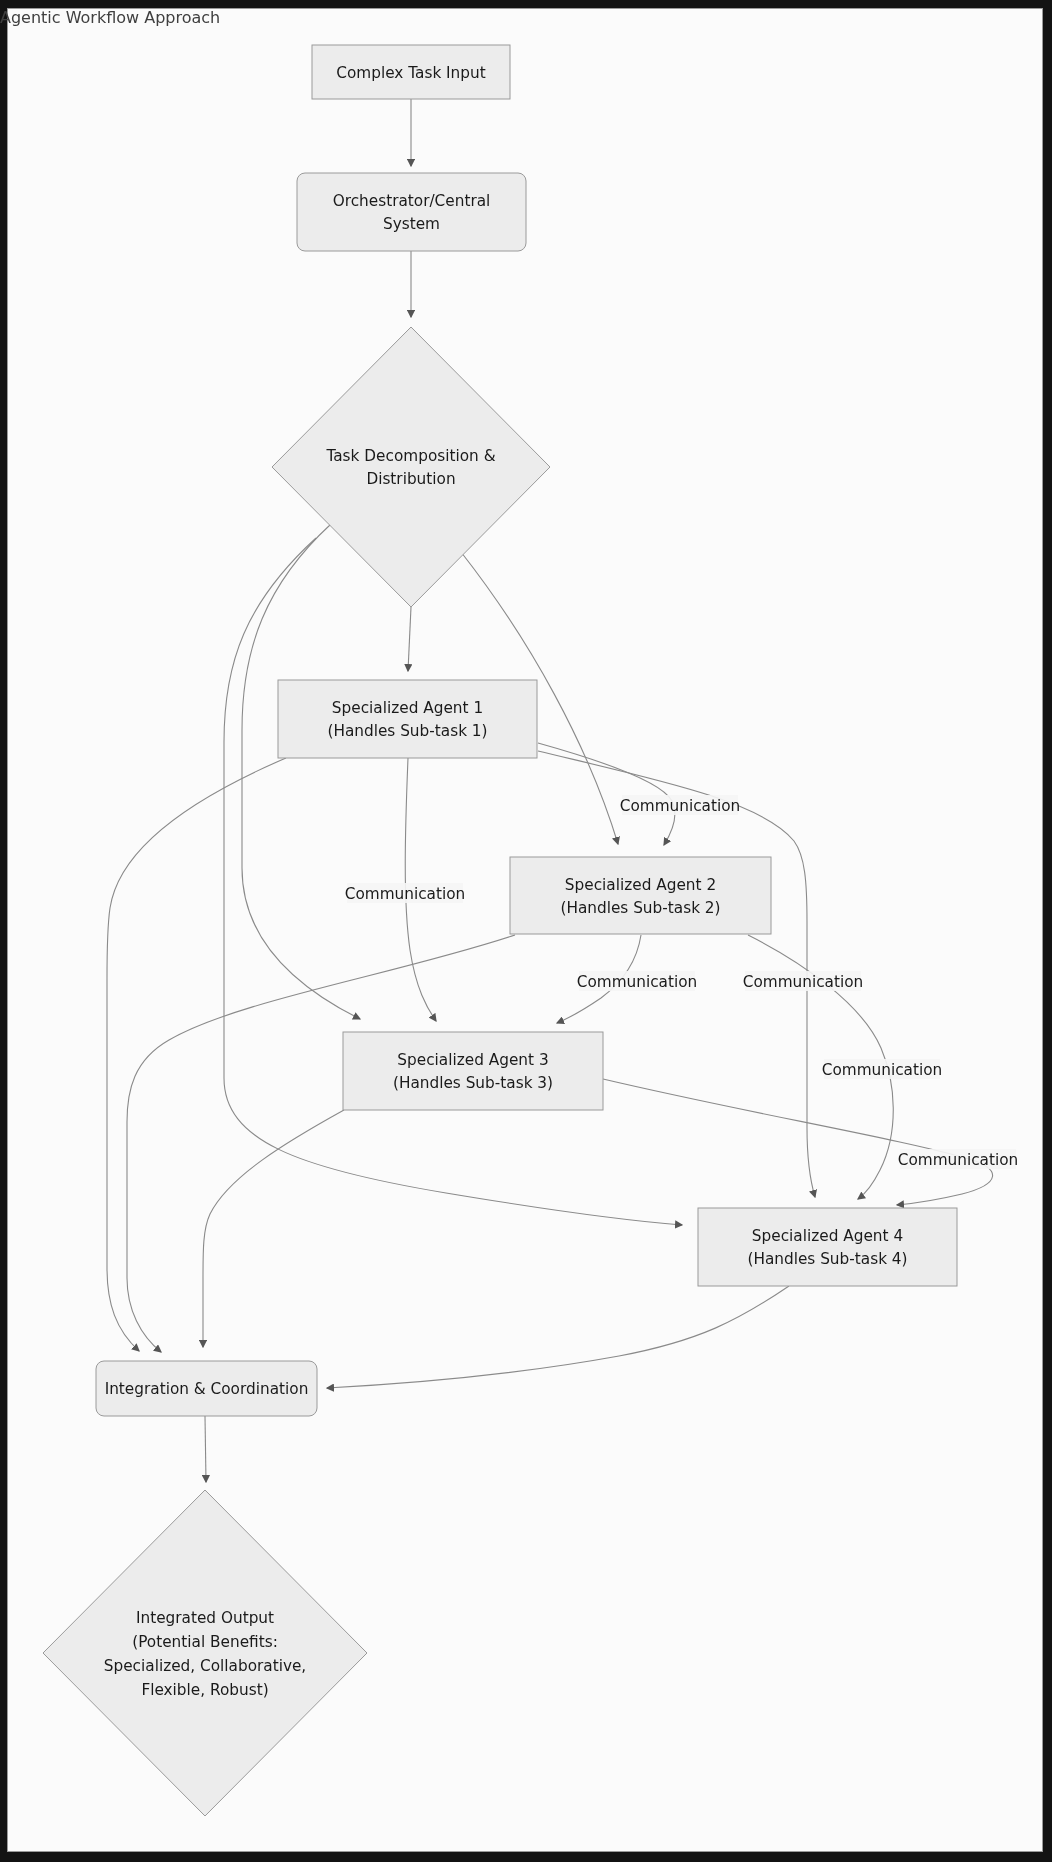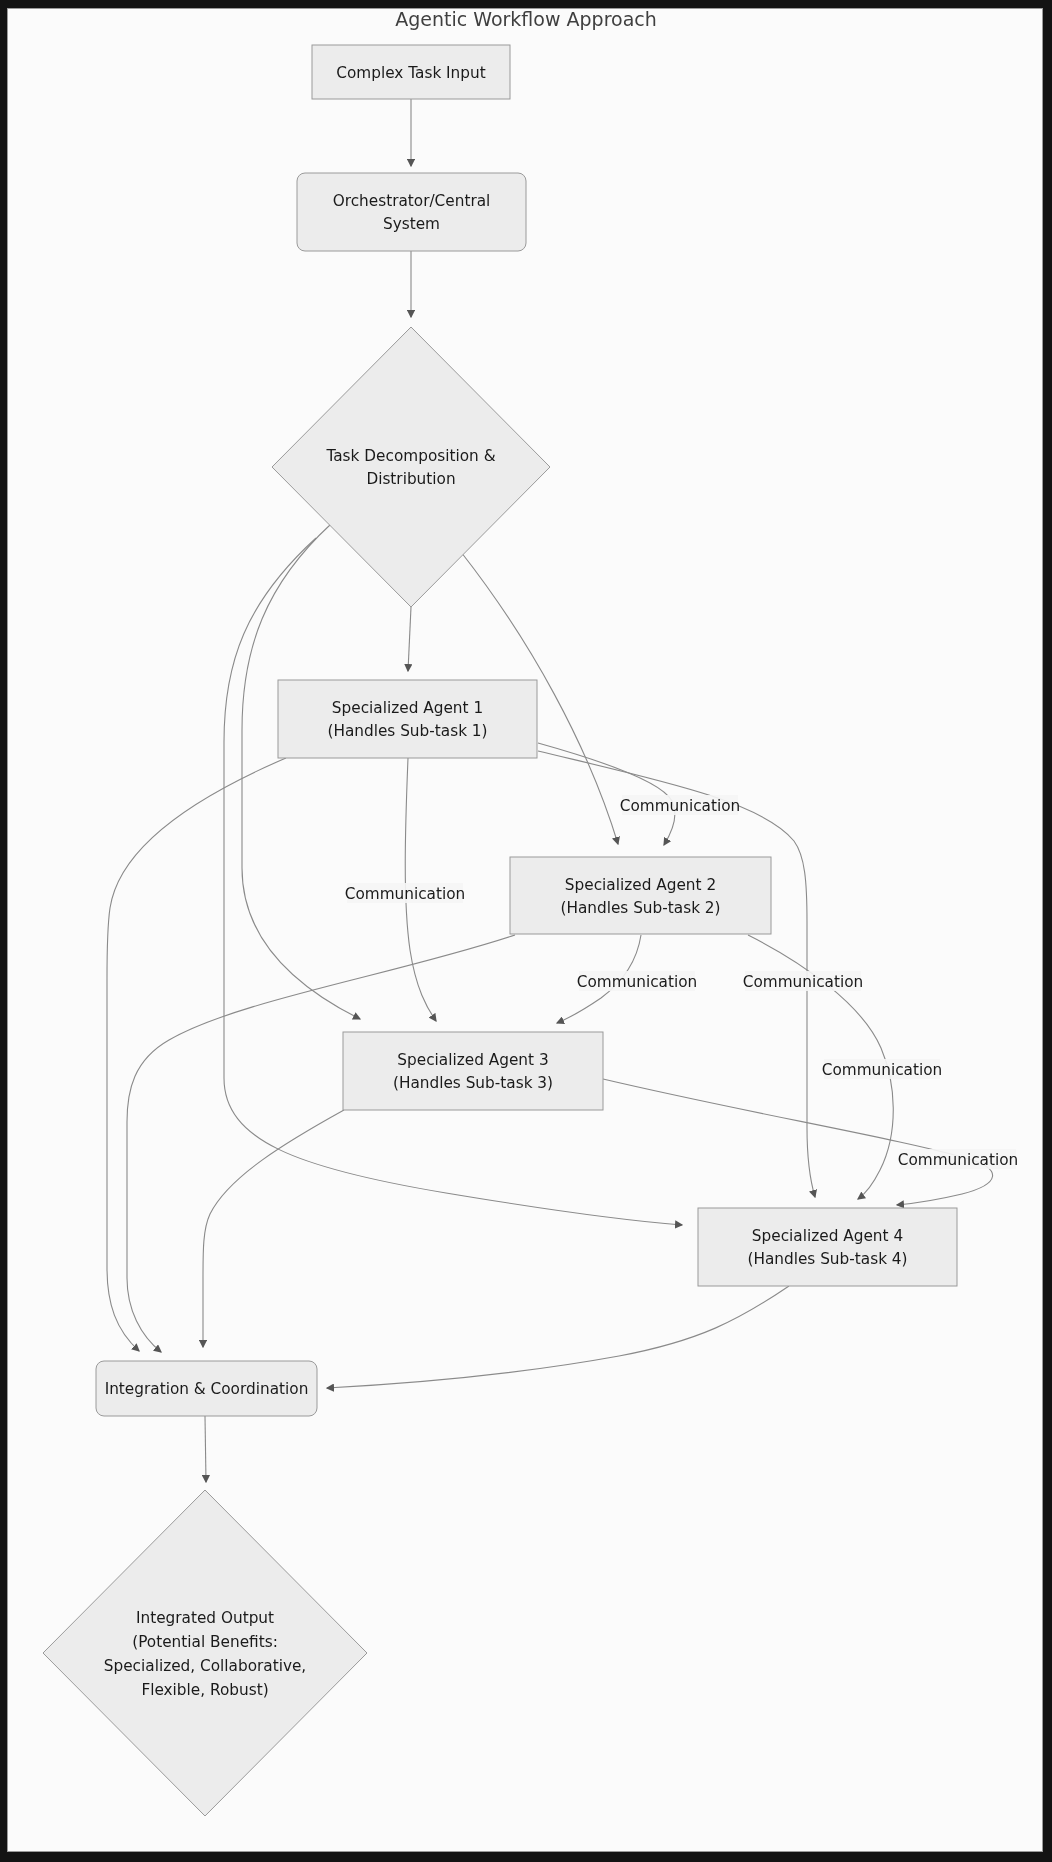--- a/index.html
+++ b/index.html
@@ -9,21 +9,21 @@
     background:#131313;
     font-family:"DejaVu Sans", "Liberation Sans", sans-serif;
     overflow:hidden;
   }
   .canvas{
     position:absolute;left:7px;top:8px;width:1036px;height:1844px;
     background:#fbfbfb;border:1px solid #9a9a9a;box-sizing:border-box;
   }
   .title{
     position:absolute;left:0;top:8px;width:1052px;
-    text-align:center;font-size:19px;color:#3f3f3f;
+    font-size:16px;color:#3f3f3f;
   }
   svg.diagram{position:absolute;left:0;top:0;}
   svg.diagram text{font-family:"DejaVu Sans", "Liberation Sans", sans-serif;}
 </style>
 </head>
 <body>
 
 <div class="frame">
   <div class="canvas"></div>
   <div class="title">Agentic Workflow Approach</div>

